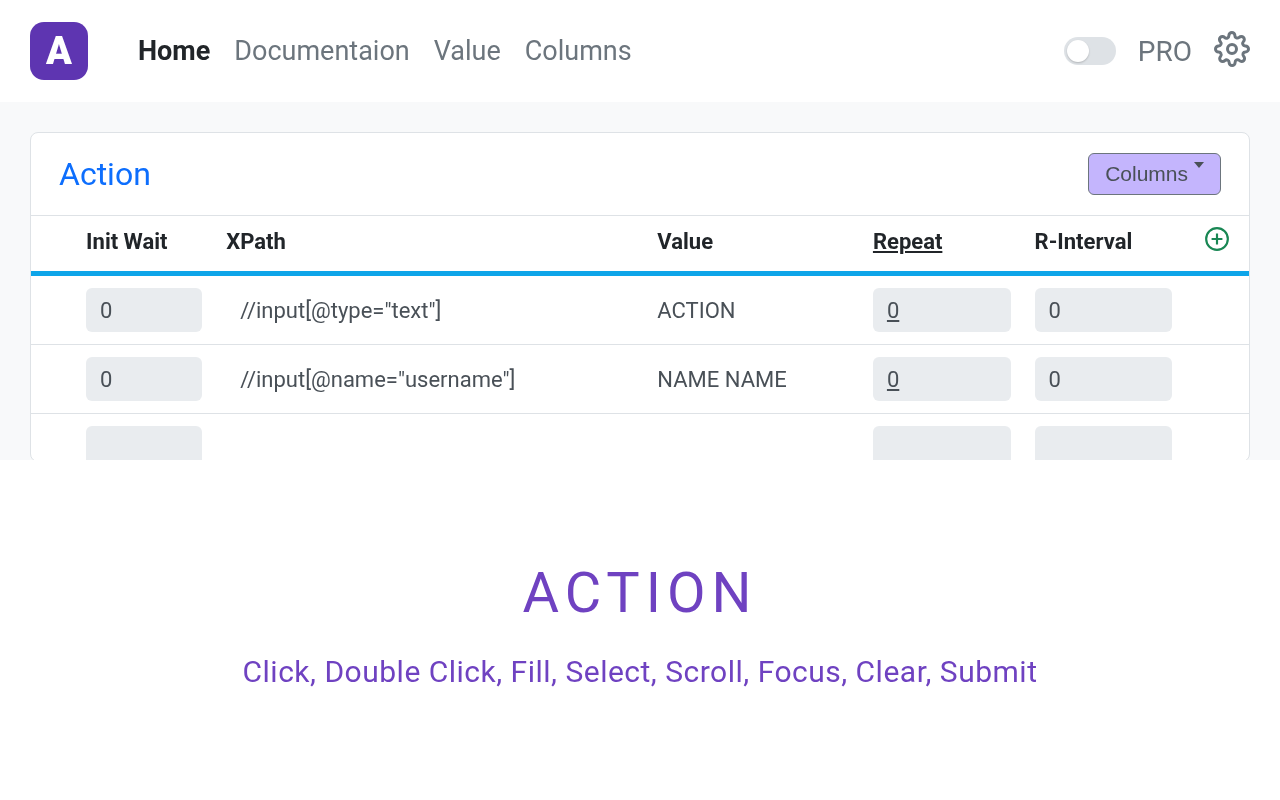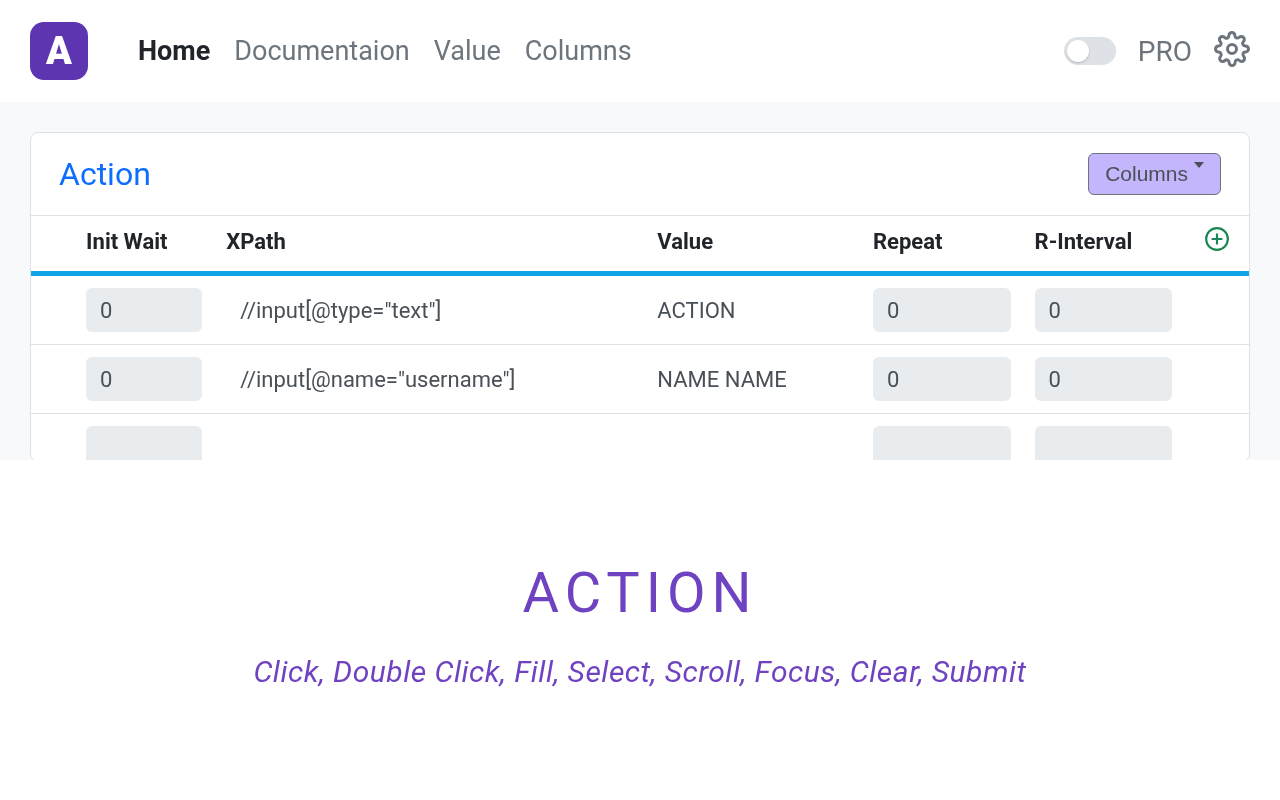--- a/index.html
+++ b/index.html
@@ -28,30 +28,30 @@
   
   table { width: 100%; border-collapse: collapse; }
   thead th { text-align: left; font-size: 22px; font-weight: 700; color: #212529; padding: 10px 12px 14px 12px; border-top: 1px solid #dee2e6; border-bottom: 5px solid #0ea5e9; }
   thead th:first-child { padding-left: 28px; width: 40px; }
   tbody td { padding: 12px 12px; border-bottom: 1px solid #dee2e6; font-size: 22px; color: #495057; vertical-align: middle; }
   tbody td:first-child { padding-left: 28px; width: 40px; }
   .cell-input { background: #e9ecef; border: none; border-radius: 6px; padding: 10px 14px; font-size: 22px; color: #495057; width: 100%; height: 44px; display: flex; align-items: center; }
   .col-initwait { width: 130px; }
   .col-xpath { width: 400px; }
   .col-value { width: 200px; }
-  .col-repeat { width: 150px; }
+  .col-repeat { width: 150px; text-decoration: underline; }
   .col-rinterval { width: 150px; }
   .col-add { width: 60px; text-align: center; }
   .plus-icon { display: inline-flex; width: 26px; height: 26px; cursor: pointer; }
   .plus-icon svg { width: 26px; height: 26px; }
   
   
   .hero { background: #fff; text-align: center; padding-top: 100px; }
   .hero-title { font-size: 56px; letter-spacing: 6px; color: #6f42c1; font-weight: 400; margin-bottom: 28px; }
-  .hero-sub { font-size: 30px; color: #6f42c1; font-weight: 400; letter-spacing: 0.5px; font-style: italic; }
+  .hero-sub { font-size: 30px; color: #6f42c1; font-weight: 400; letter-spacing: 0.5px; }
 </style>
 </head>
 <body>
 
 <div class="header">
   <div class="logo">
     <span>A</span>
   </div>
   <div class="nav">
     <span class="nav-item active">Home</span>

